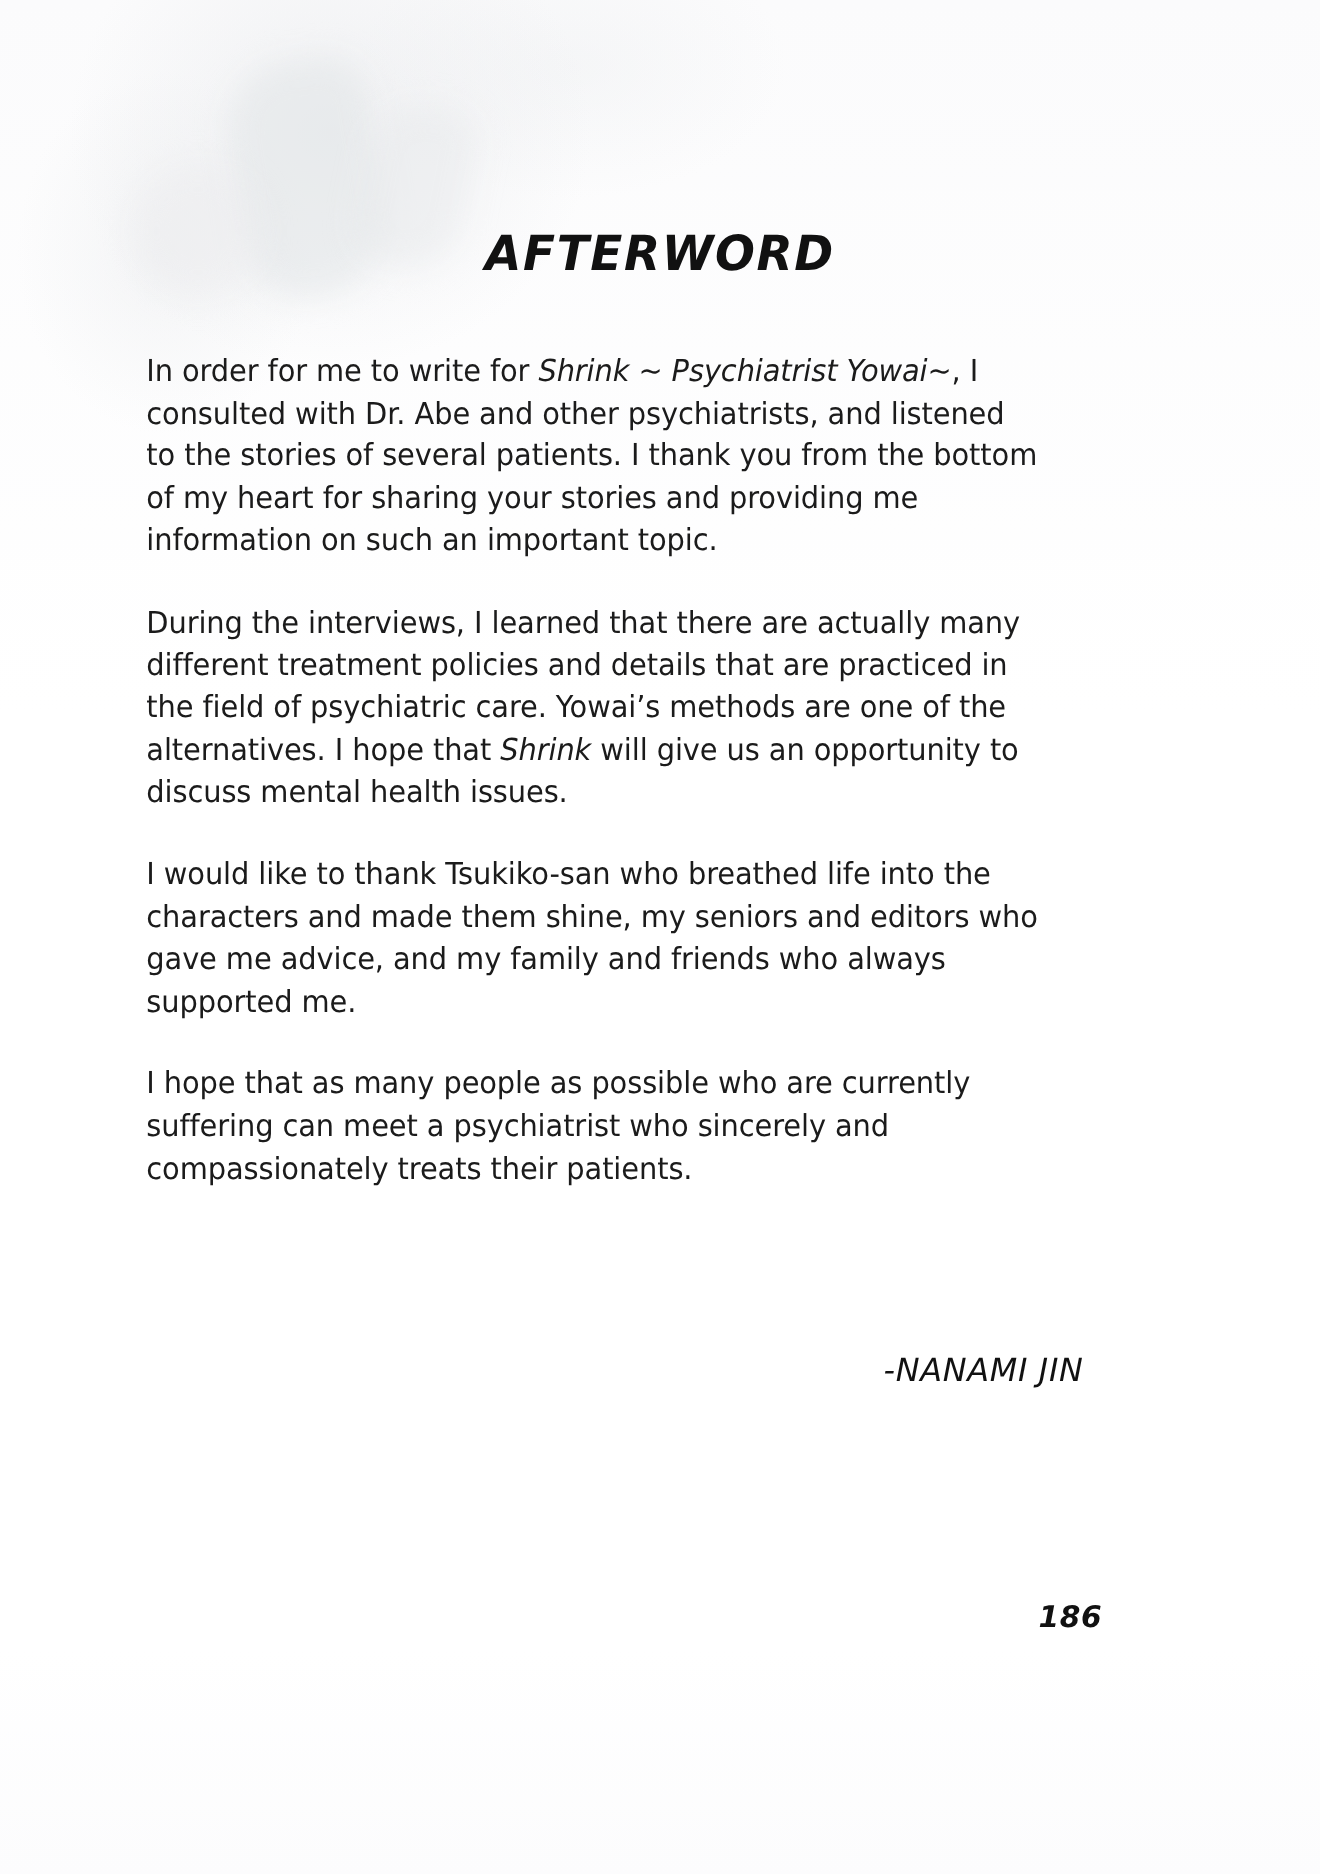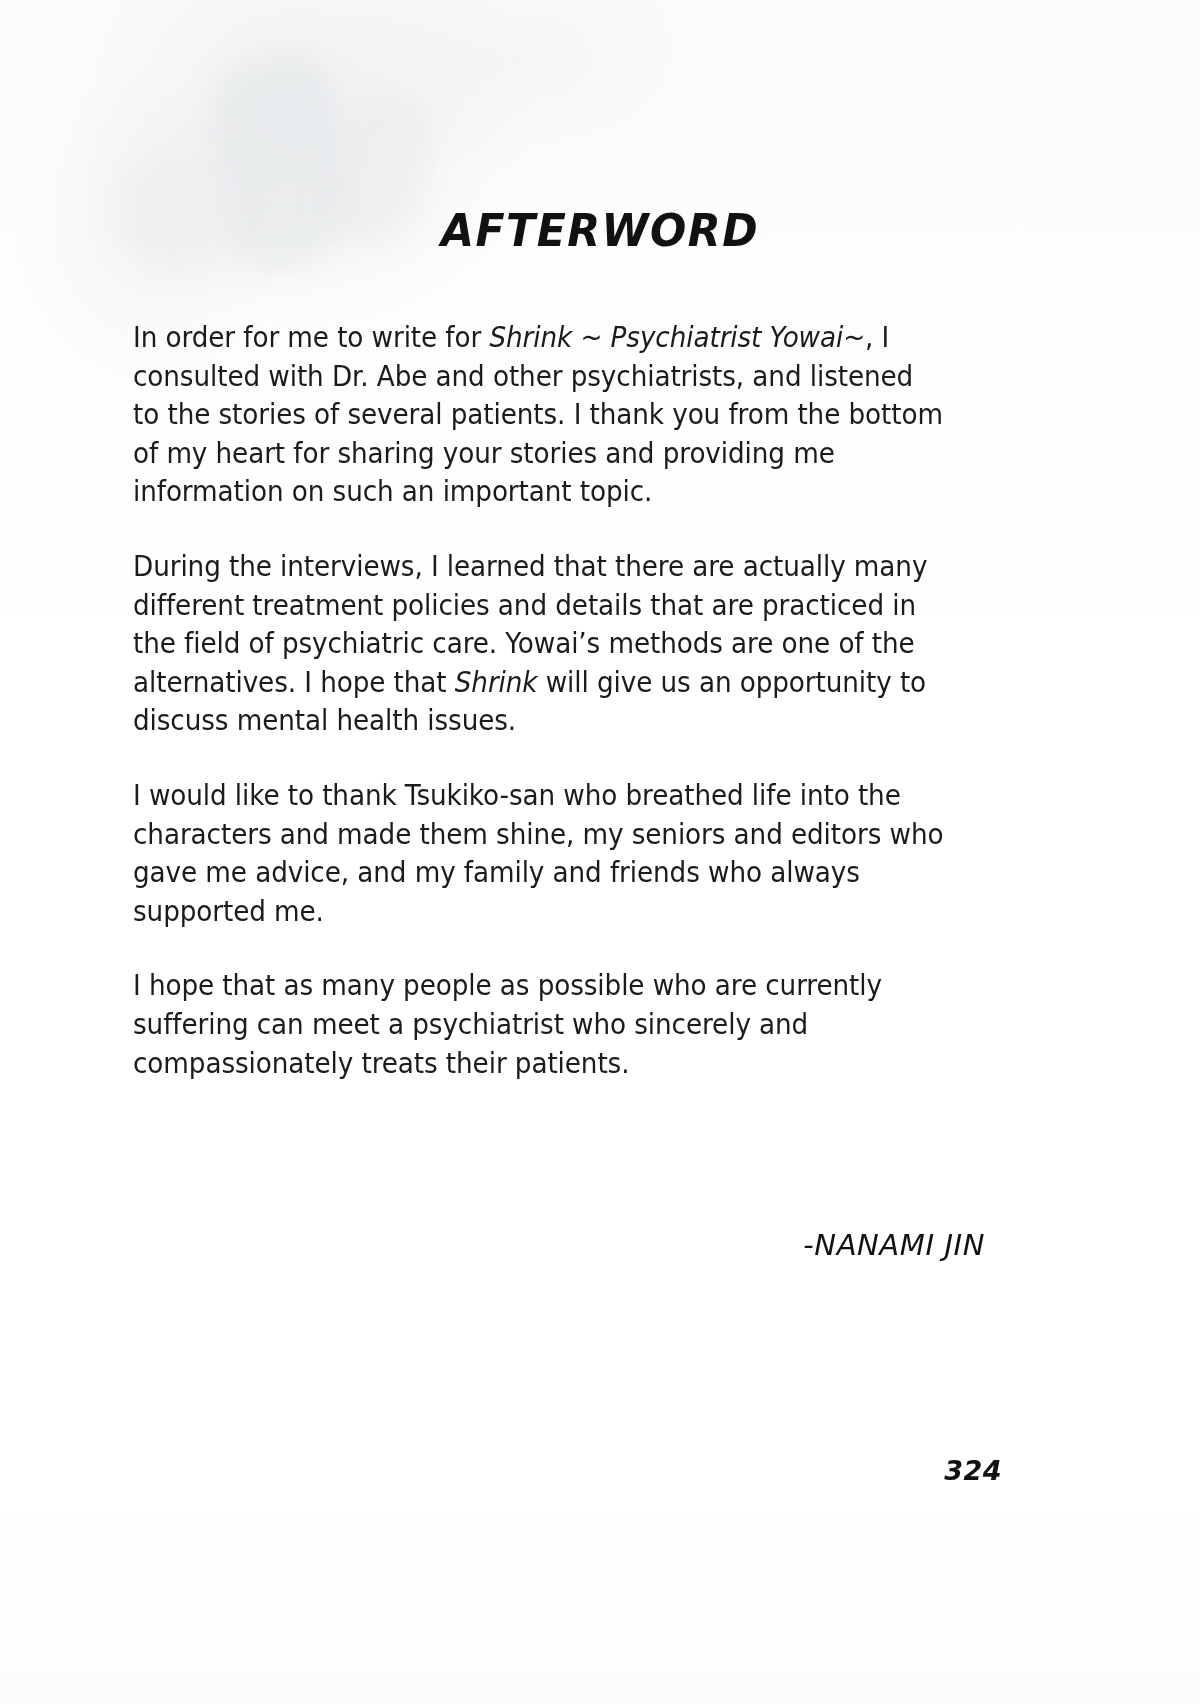--- a/index.html
+++ b/index.html
@@ -148,16 +148,16 @@
 
     <div class="body-copy" id="body-copy">
         <p><span>In order for me to write for </span><em>Shrink ~ Psychiatrist Yowai~</em><span>, I consulted with Dr. Abe and other psychiatrists, and listened to the stories of several patients. I thank you from the bottom of my heart for sharing your stories and providing me information on such an important topic.</span></p>
         <p><span>During the interviews, I learned that there are actually many different treatment policies and details that are practiced in the field of psychiatric care. Yowai’s methods are one of the alternatives. I hope that </span><em>Shrink</em><span> will give us an opportunity to discuss mental health issues.</span></p>
         <p><span>I would like to thank Tsukiko-san who breathed life into the characters and made them shine, my seniors and editors who gave me advice, and my family and friends who always supported me.</span></p>
         <p><span>I hope that as many people as possible who are currently suffering can meet a psychiatrist who sincerely and compassionately treats their patients.</span></p>
       </div>
 
     <div class="signature">-NANAMI JIN</div>
 
-    <div class="page-number">324</div>
+    <div class="page-number">186</div>
 
   </div>
 </div>
 
 </body></html>

